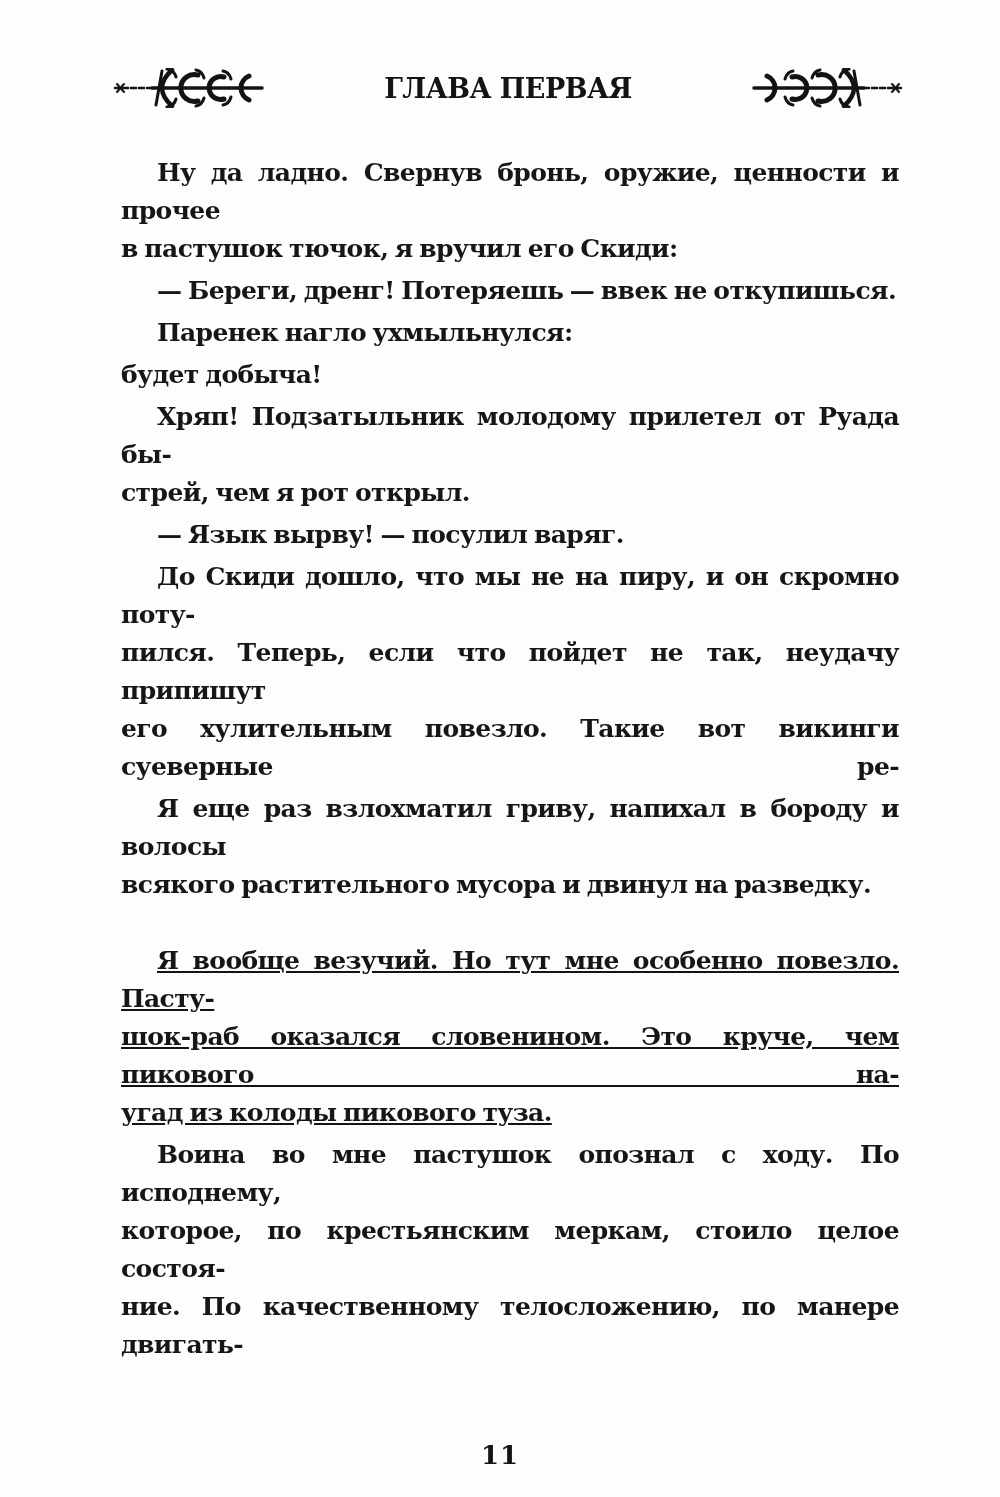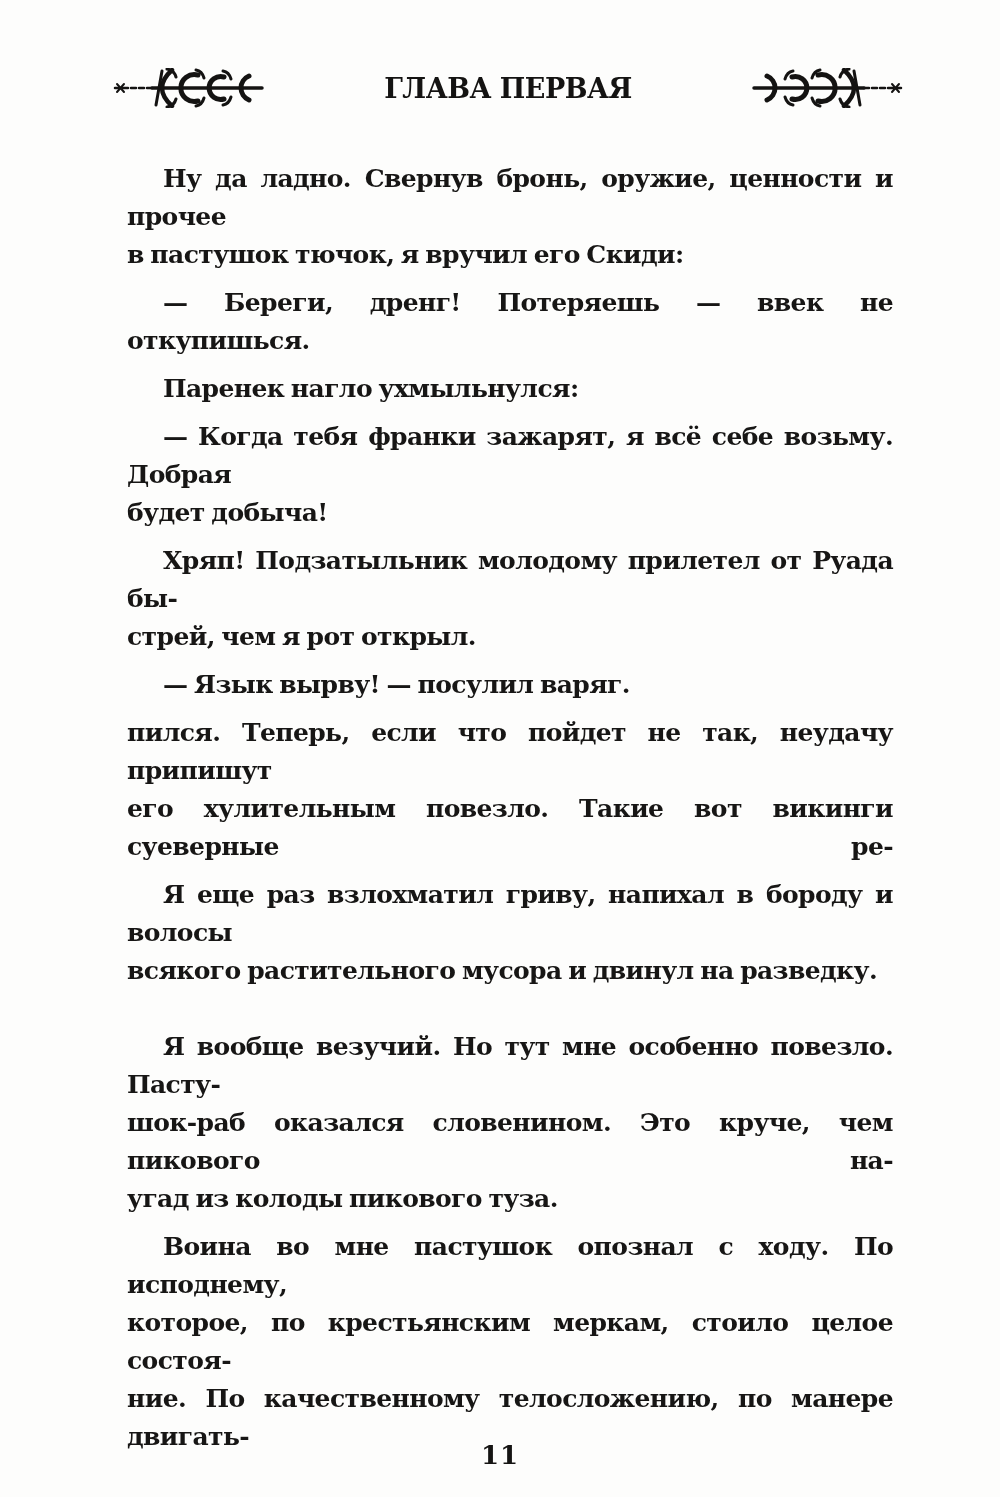--- a/index.html
+++ b/index.html
@@ -43,22 +43,22 @@
     white-space: nowrap;
     color: #141312;
   }
   
   .page-body {
     position: absolute;
     top: 150px;
     left: 117px;
     width: 786px;
   }
-  .para { margin: 10px; }
-  .para.section-break { margin-top: 38px; }
+  .para { margin: 4px; }
+  .para.section-break { margin-top: 38px; text-decoration: underline; }
   .line {
     line-height: 38px;
     font-size: 25px;
     font-weight: 700;
     letter-spacing: -0.6px;
     word-spacing: -1.5px;
     text-align: justify;
     text-align-last: justify;
     color: #171615;
   }
@@ -126,31 +126,31 @@
         <div class="line first">Ну да ладно. Свернув бронь, оружие, ценности и прочее</div>
         <div class="line last">в пастушок тючок, я вручил его Скиди:</div>
       </div>
       <div class="para">
         <div class="line first last">— Береги, дренг! Потеряешь — ввек не откупишься.</div>
       </div>
       <div class="para">
         <div class="line first last">Паренек нагло ухмыльнулся:</div>
       </div>
       <div class="para">
-        <div class="line first">— Когда тебя франки зажарят, я всё себе возьму. Добрая</div>
         <div class="line last">будет добыча!</div>
       </div>
       <div class="para">
         <div class="line first">Хряп! Подзатыльник молодому прилетел от Руада бы-</div>
         <div class="line last">стрей, чем я рот открыл.</div>
       </div>
       <div class="para">
         <div class="line first last">— Язык вырву! — посулил варяг.</div>
       </div>
       <div class="para">
+        <div class="line first">До Скиди дошло, что мы не на пиру, и он скромно поту-</div>
         <div class="line">пился. Теперь, если что пойдет не так, неудачу припишут</div>
         <div class="line">его хулительным повезло. Такие вот викинги суеверные ре-</div>
       </div>
       <div class="para">
         <div class="line first">Я еще раз взлохматил гриву, напихал в бороду и волосы</div>
         <div class="line last">всякого растительного мусора и двинул на разведку.</div>
       </div>
       <div class="para section-break">
         <div class="line first">Я вообще везучий. Но тут мне особенно повезло. Пасту-</div>
         <div class="line">шок-раб оказался словенином. Это круче, чем пикового на-</div>

